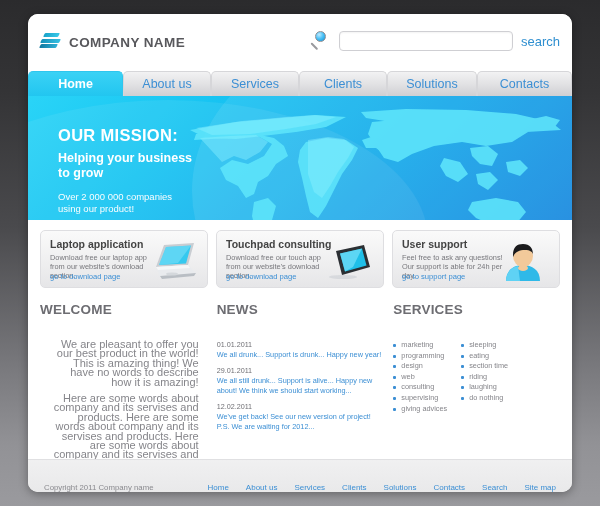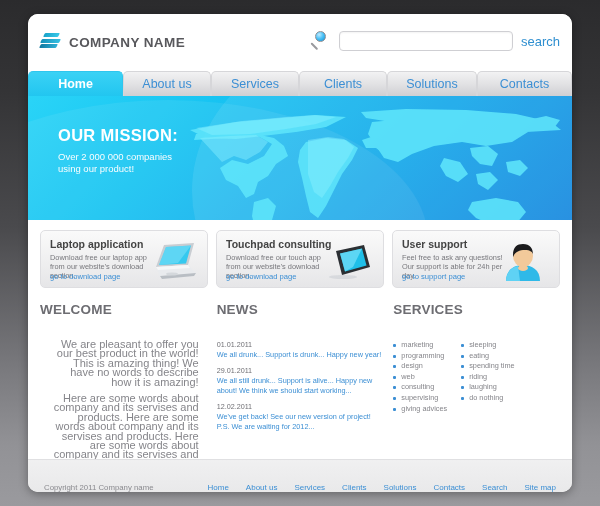--- a/index.html
+++ b/index.html
@@ -150,20 +150,24 @@
         <path d="M352,18 L370,14 L384,18 L378,26 L360,26 Z"></path>
       </g>
       <g fill="#8af0ff" opacity=".5">
         <path d="M20,26 L66,19 L110,15 L138,13 L160,15 L140,22 L110,27 L74,32 L36,33 Z"></path>
         <path d="M24,36 L54,34 L80,33 L92,40 L84,50 L70,58 L58,54 L46,60 Z"></path>
         <path d="M132,38 L152,35 L168,37 L178,45 L172,56 L162,70 L154,84 L146,96 L138,90 L132,72 Z"></path>
       </g>
     </svg>
     <div class="hero-copy">
       <div class="hero-title">OUR MISSION:</div>
+      <div class="hero-sub">
+        <div>Helping your business</div>
+        <div>to grow</div>
+      </div>
       <div class="hero-note">
         <div>Over 2 000 000 companies</div>
         <div>using our product!</div>
       </div>
     </div>
   </div>
 
   <div class="cards">
 
     <div class="card">
@@ -239,21 +243,21 @@
           <li>programming</li>
           <li>design</li>
           <li>web</li>
           <li>consulting</li>
           <li>supervising</li>
           <li>giving advices</li>
         </ul>
         <ul class="svc-list">
           <li>sleeping</li>
           <li>eating</li>
-          <li>spending time</li>
+          <li>section time</li>
           <li>riding</li>
           <li>laughing</li>
           <li>do nothing</li>
         </ul>
       </div>
     </div>
   </div>
 
   <div class="footer">
     <span class="copy">Copyright 2011 Company name</span>

